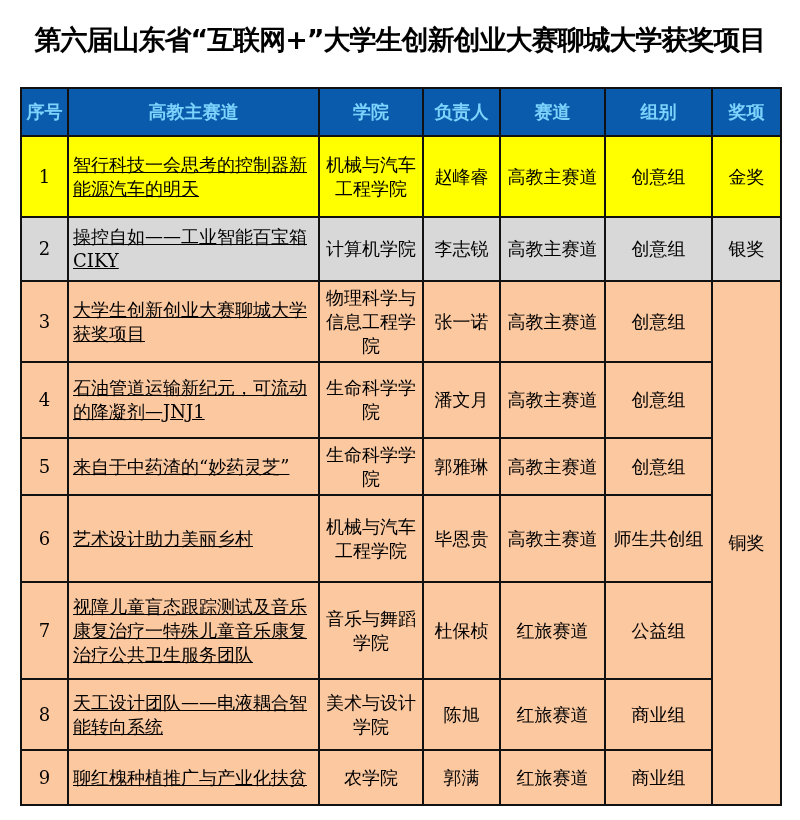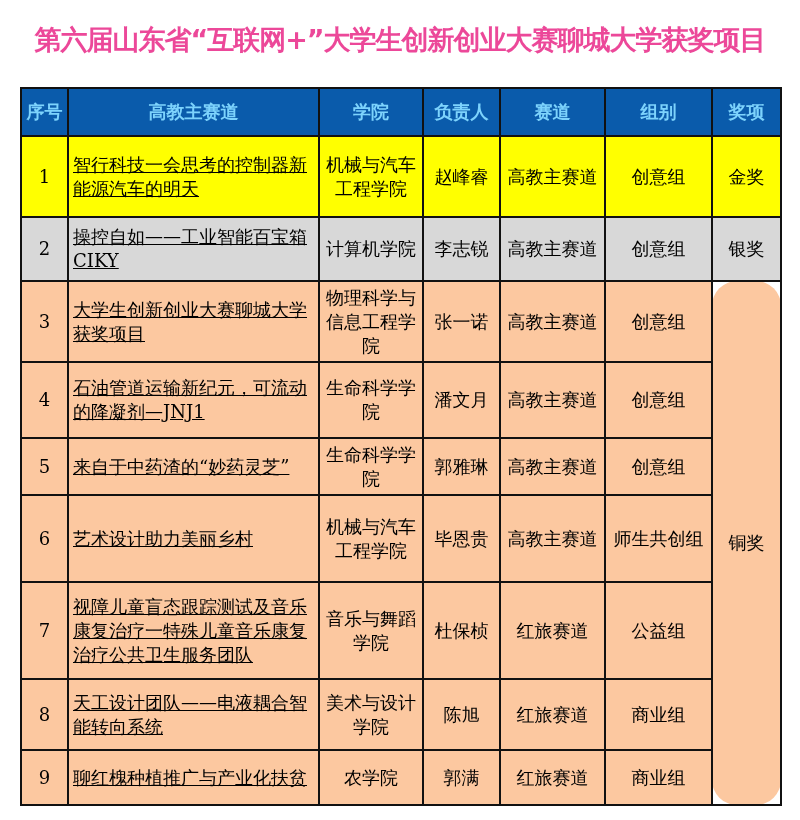--- a/index.html
+++ b/index.html
@@ -1,40 +1,40 @@
 <!DOCTYPE html>
 <html><head>
 <meta charset="utf-8">
 <style>
   html, body { margin: 0; padding: 0; background: #ffffff; }
   body { width: 800px; height: 820px; position: relative; overflow: hidden; }
   .title {
     position: absolute; left: 0; top: 22px; width: 800px; text-align: center;
     font-family: "DejaVu Sans", sans-serif; font-weight: bold; font-size: 27px;
-    color: #ec4899; letter-spacing: -1px; white-space: nowrap;
+    color: #000000; letter-spacing: -1px; white-space: nowrap;
   }
   table.awards {
     position: absolute; left: 20px; top: 87px;
     border-collapse: collapse; table-layout: fixed;
     font-family: "DejaVu Serif", serif; font-size: 18px; color: #000;
   }
   table.awards td, table.awards th {
     border: 2px solid #111; padding: 0 4px; line-height: 24px;
     vertical-align: middle; overflow: hidden;
   }
   table.awards th {
     background: #0a5bab; color: #7dd3fc; font-family: "DejaVu Sans", sans-serif;
     font-weight: bold; font-size: 18px; height: 46px; text-align: center;
   }
   td.c { text-align: center; }
   td.l { text-align: left; text-decoration: underline; }
   tr.gold td { background: #ffff00; }
   tr.silver td { background: #d8d8d8; }
   tr.bronze td { background: #fcc8a0; }
-  td.bronze-cell { background: #fcc8a0; border-radius: 25px; }
+  td.bronze-cell { background: #fcc8a0; }
 </style>
 </head>
 <body>
 
 <div class="title">第六届山东省“互联网+”大学生创新创业大赛聊城大学获奖项目</div>
 
 <table class="awards">
   <colgroup>
     <col style="width:47px">
       <col style="width:251px">

